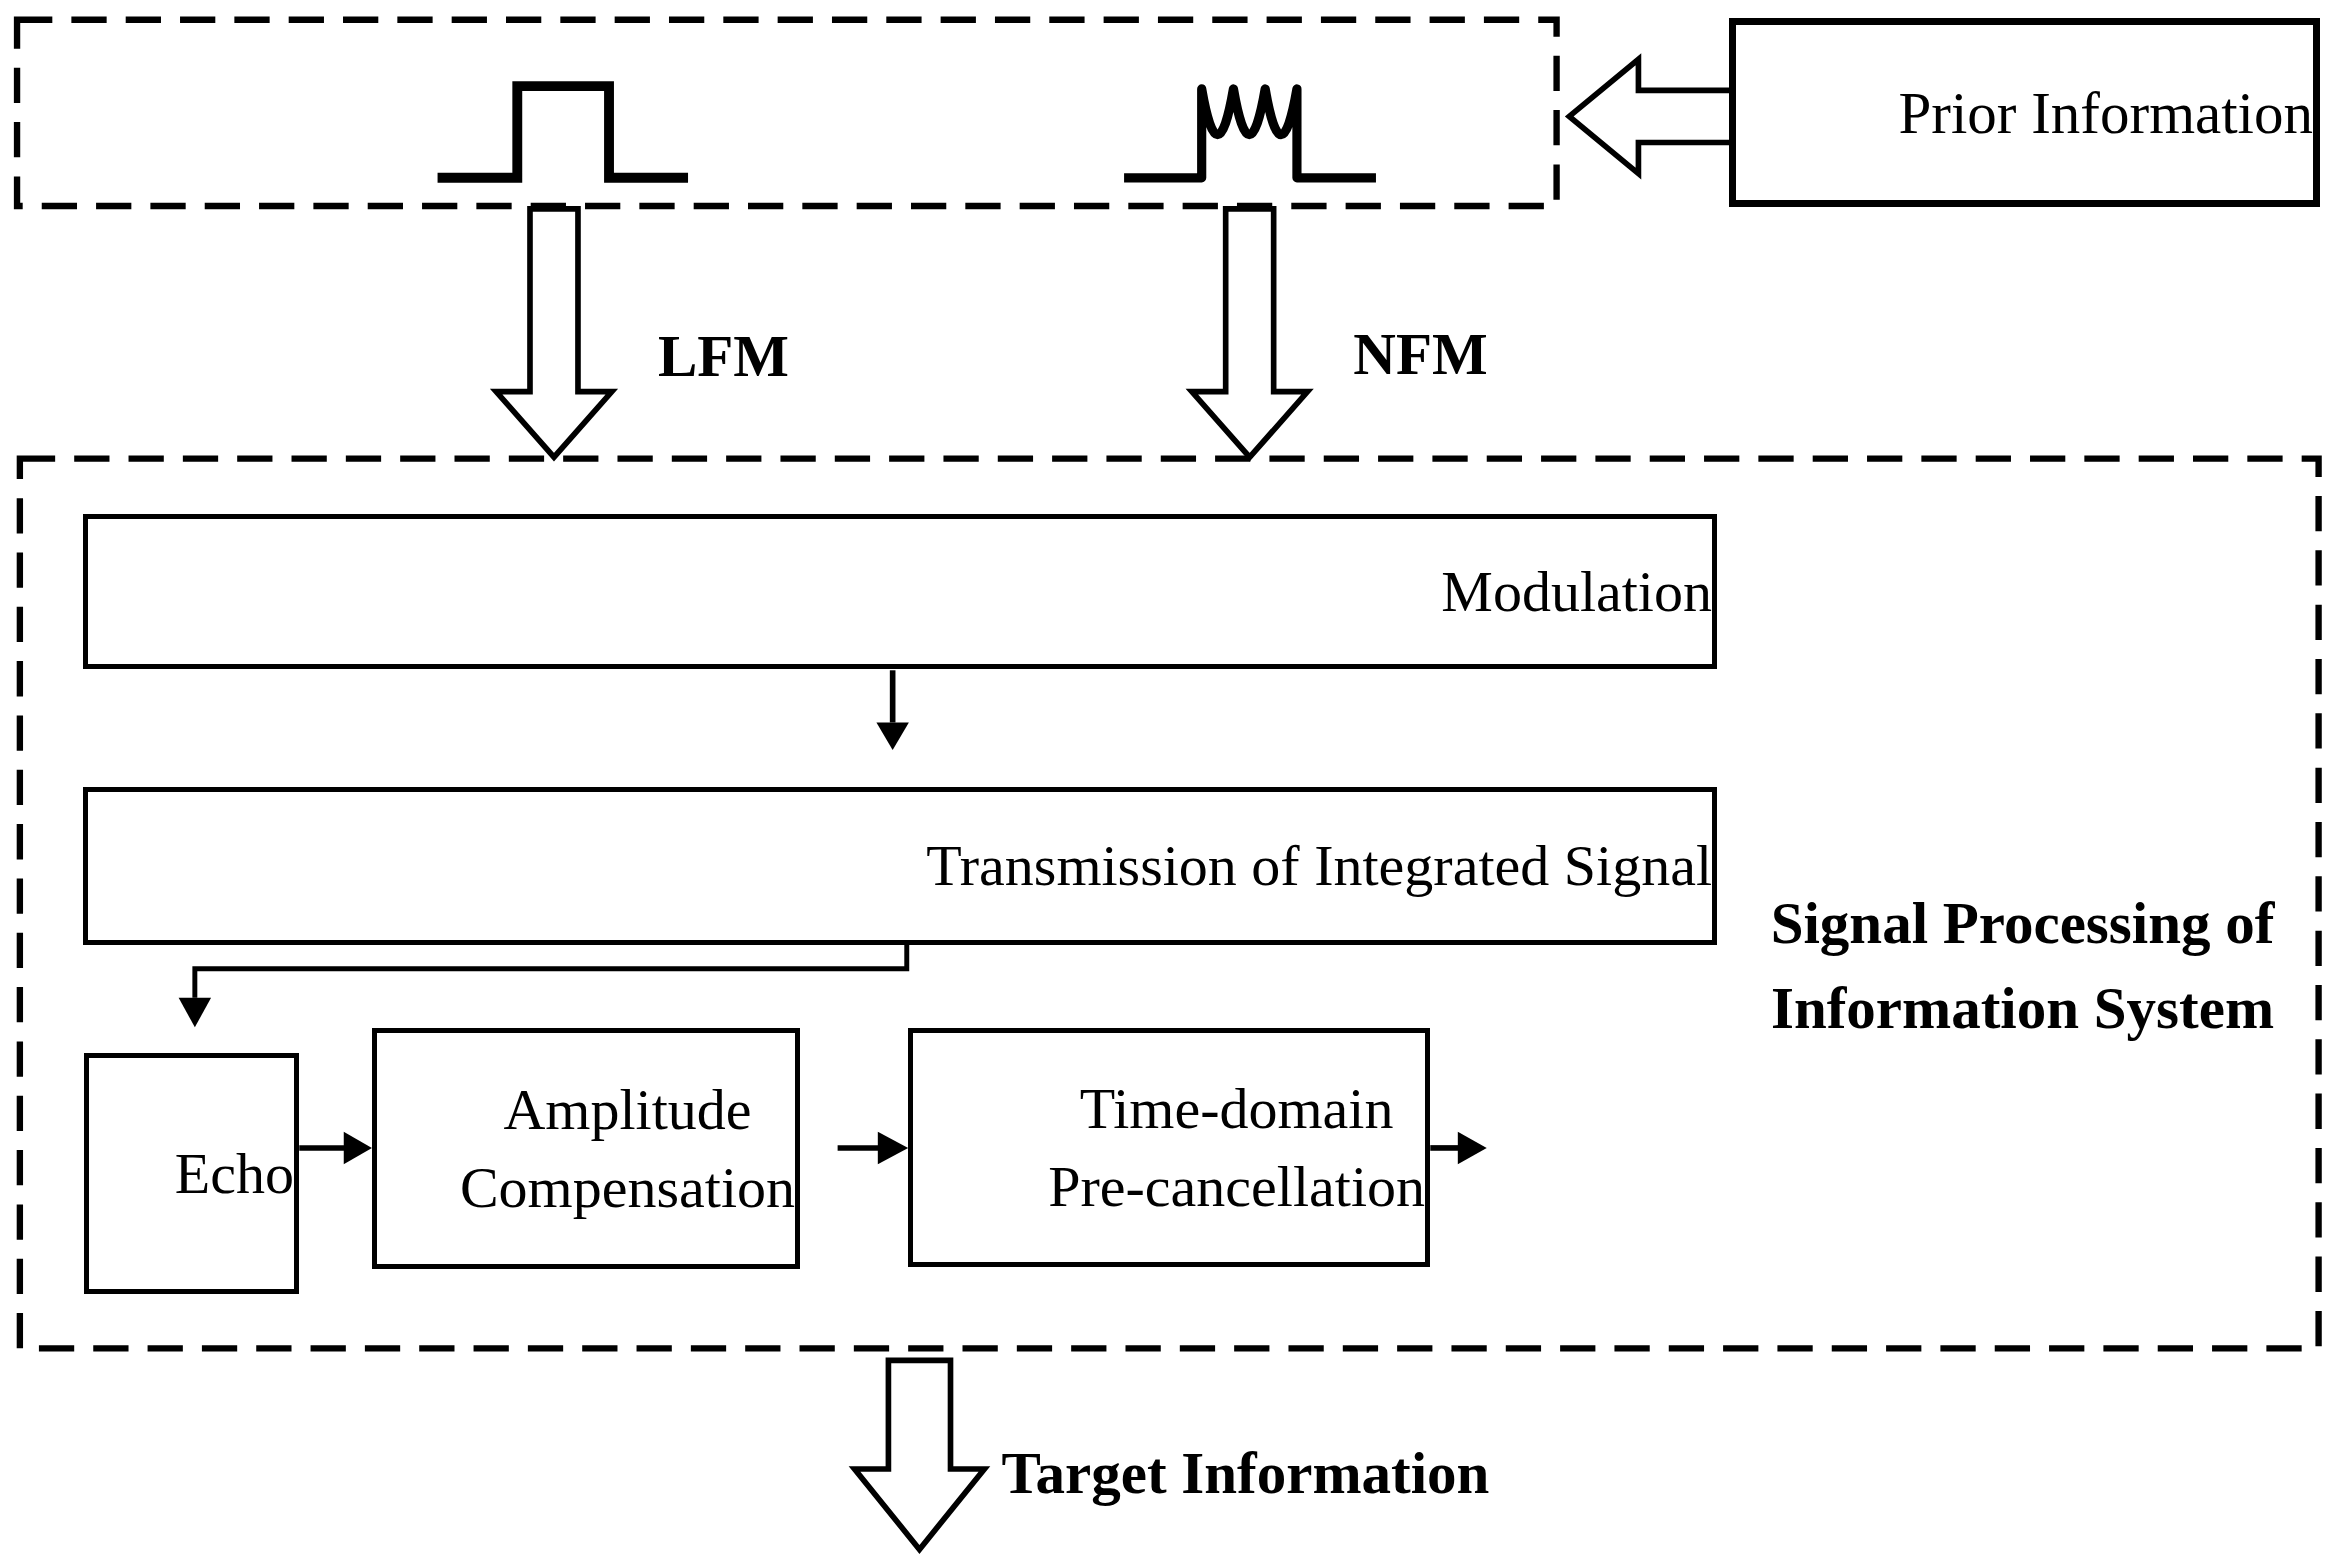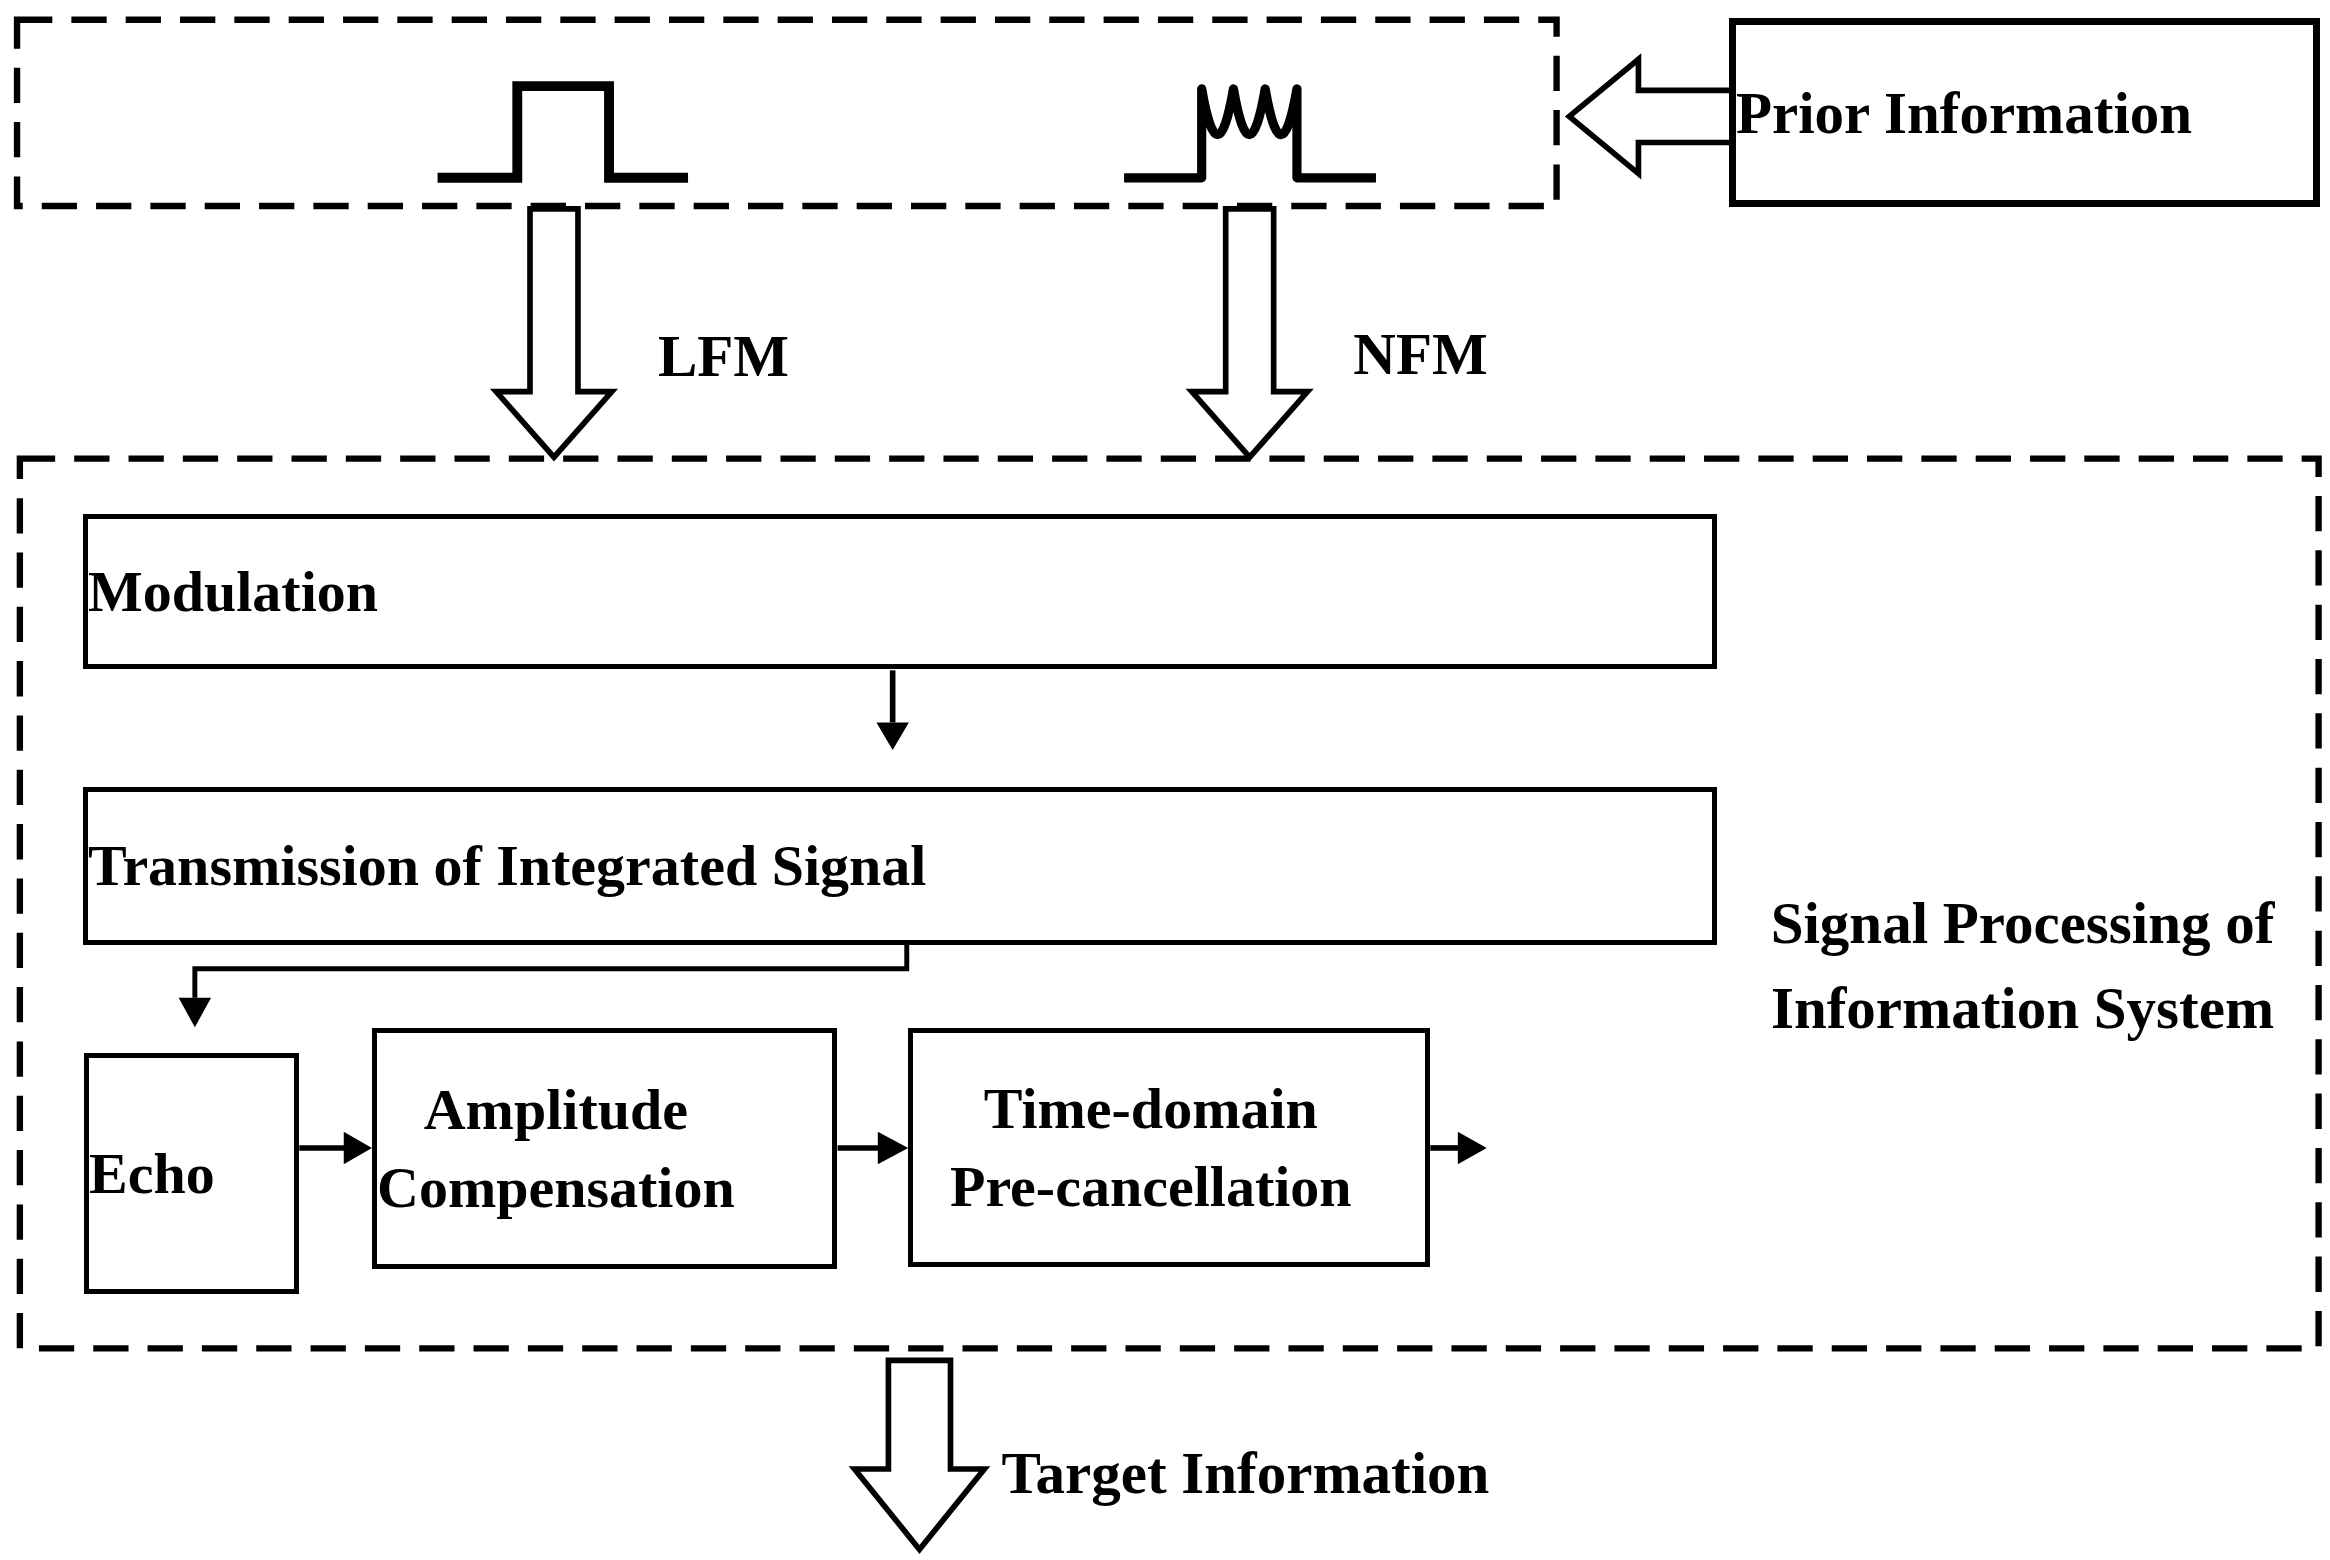--- a/index.html
+++ b/index.html
@@ -22,23 +22,23 @@
     width: 2330px;
     height: 1560px;
   }
   .box {
     position: absolute;
     box-sizing: border-box;
     border: 5.6px solid #000000;
     background: #ffffff;
     display: flex;
     align-items: center;
-    justify-content: flex-start;
+    justify-content: flex-end;
     text-align: center;
-    font-weight: 700;
+    font-weight: 400;
     font-size: 58px;
     line-height: 78px;
   }
   .box.prior {
     border-width: 7.8px;
     font-size: 59px;
   }
   .freelabel {
     position: absolute;
     display: flex;
@@ -100,21 +100,21 @@
   </div>
 
   <div class="box" style="left:83px; top:751px; width:1634px; height:158px;margin-top:36px;">
     <span>Transmission of Integrated Signal</span>
   </div>
 
   <div class="box" style="left:84px; top:1028px; width:215px; height:241px;margin-top:25px;">
     <span>Echo</span>
   </div>
 
-  <div class="box" style="left:372px; top:1028px; width:465px; height:241px;">
+  <div class="box" style="left:372px; top:1028px; width:428px; height:241px;">
     <span class="multiline">Amplitude
 Compensation</span>
   </div>
 
   <div class="box" style="left:908px; top:1028px; width:522px; height:239px;padding-left:37px;">
     <span class="multiline">Time-domain
 Pre-cancellation</span>
   </div>
 
 

